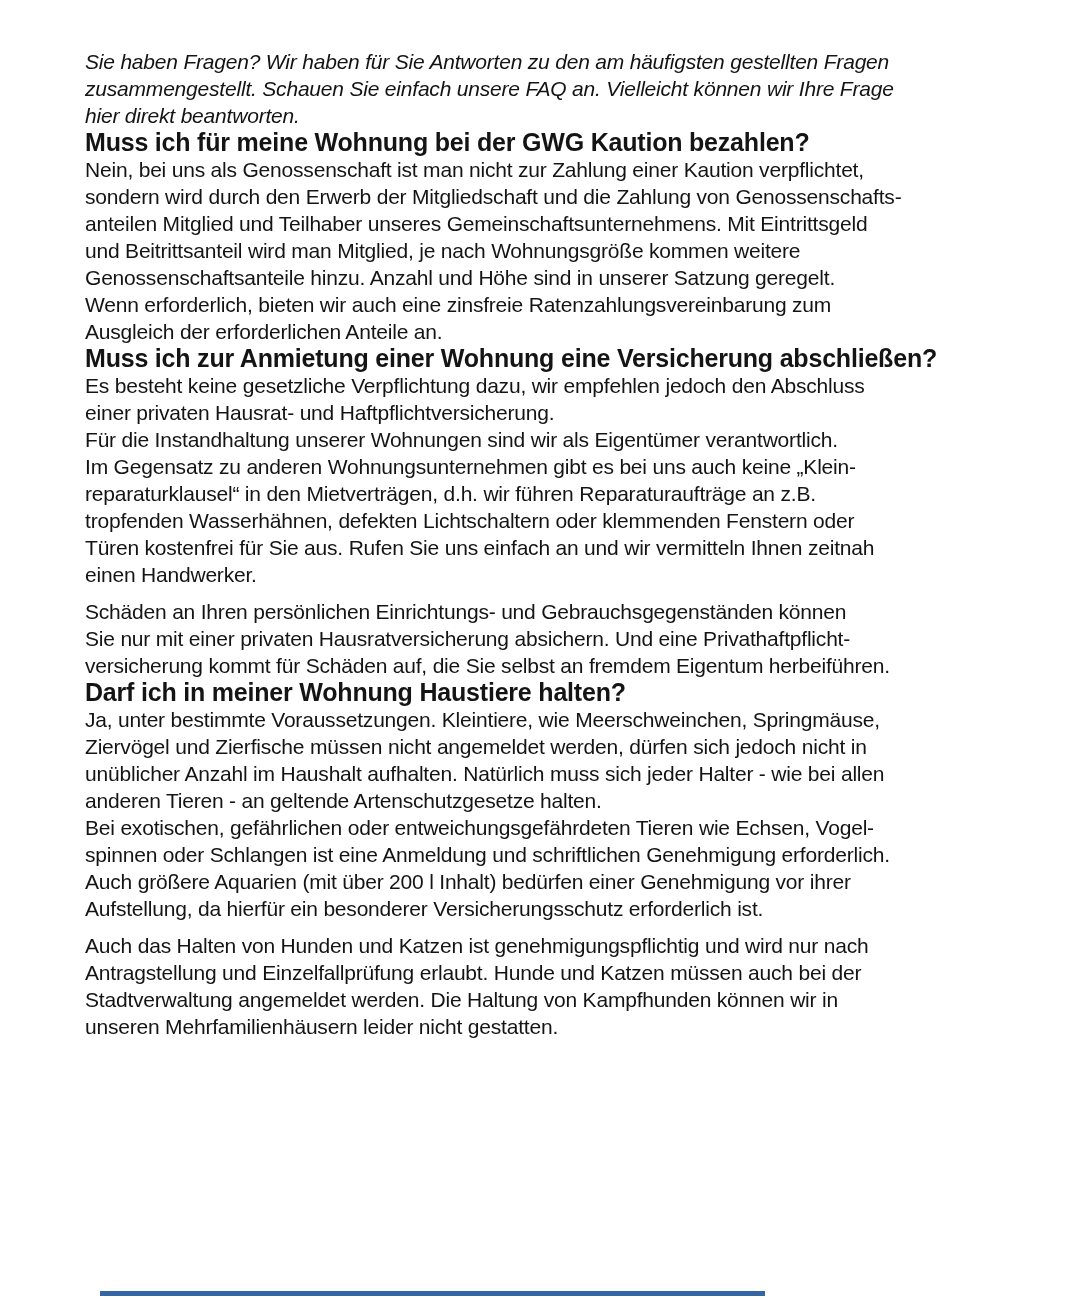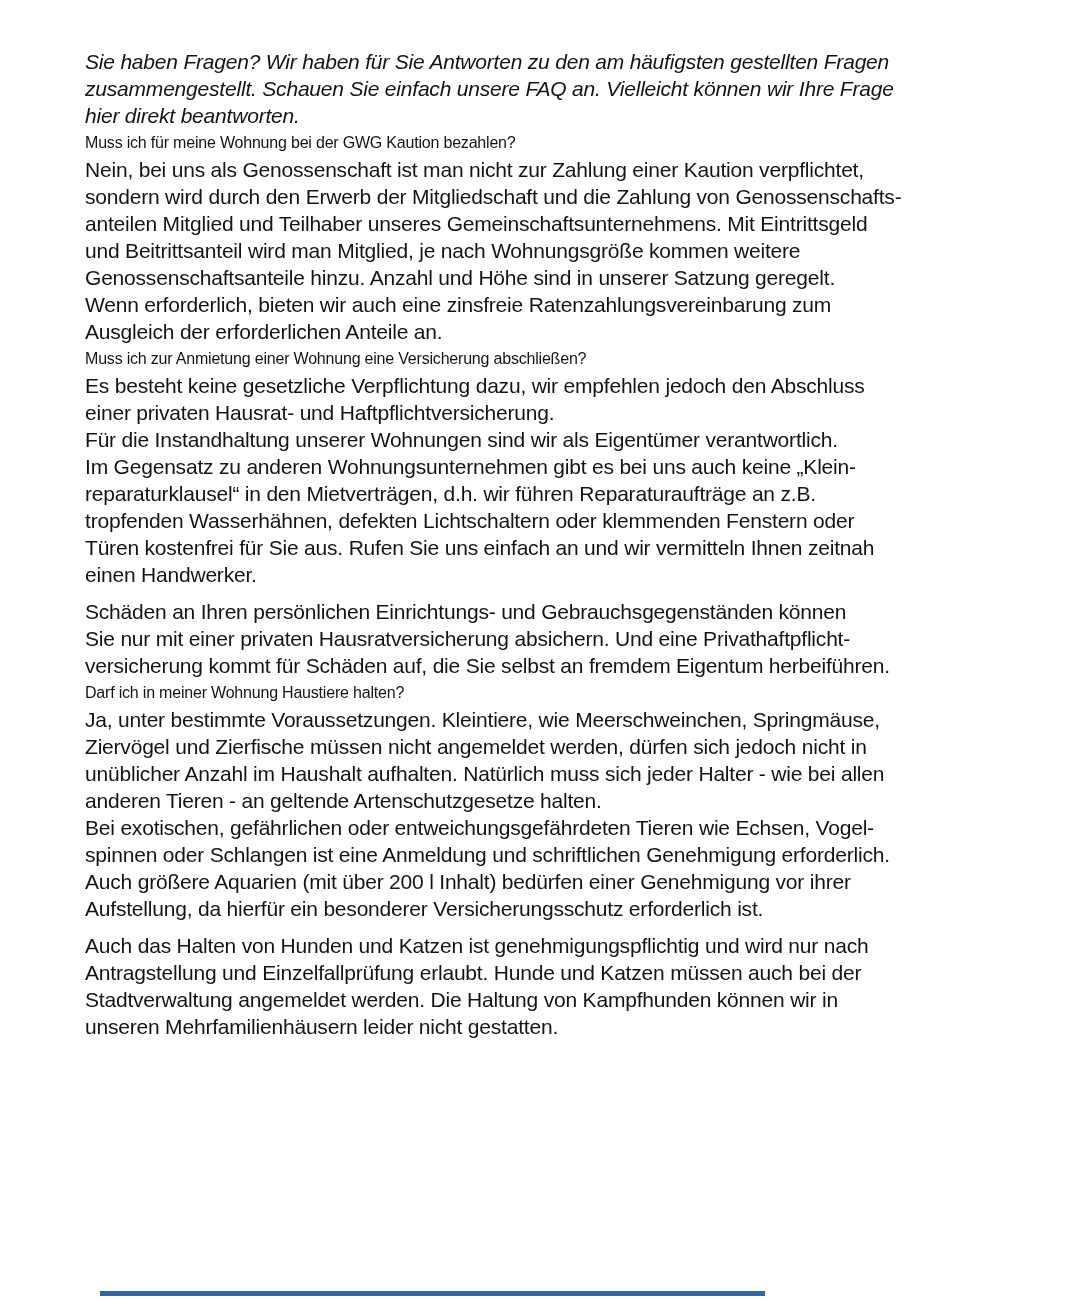--- a/index.html
+++ b/index.html
@@ -33,22 +33,22 @@
     white-space: pre-line;
   }
   section.faq {
     margin: 0;
   }
   .faq-1 { margin-top: 40px; }
   .faq-2 { margin-top: 44px; }
   .faq-3 { margin-top: 40px; }
   h2.question {
     margin: 0;
-    font-size: 16px;
-    font-weight: normal;
+    font-size: 25px;
+    font-weight: bold;
     line-height: 27px;
     letter-spacing: -0.2px;
   }
   p.answer {
     margin: 0;
     font-size: 21px;
     line-height: 27px;
     letter-spacing: -0.2px;
     white-space: pre-line;
   }

